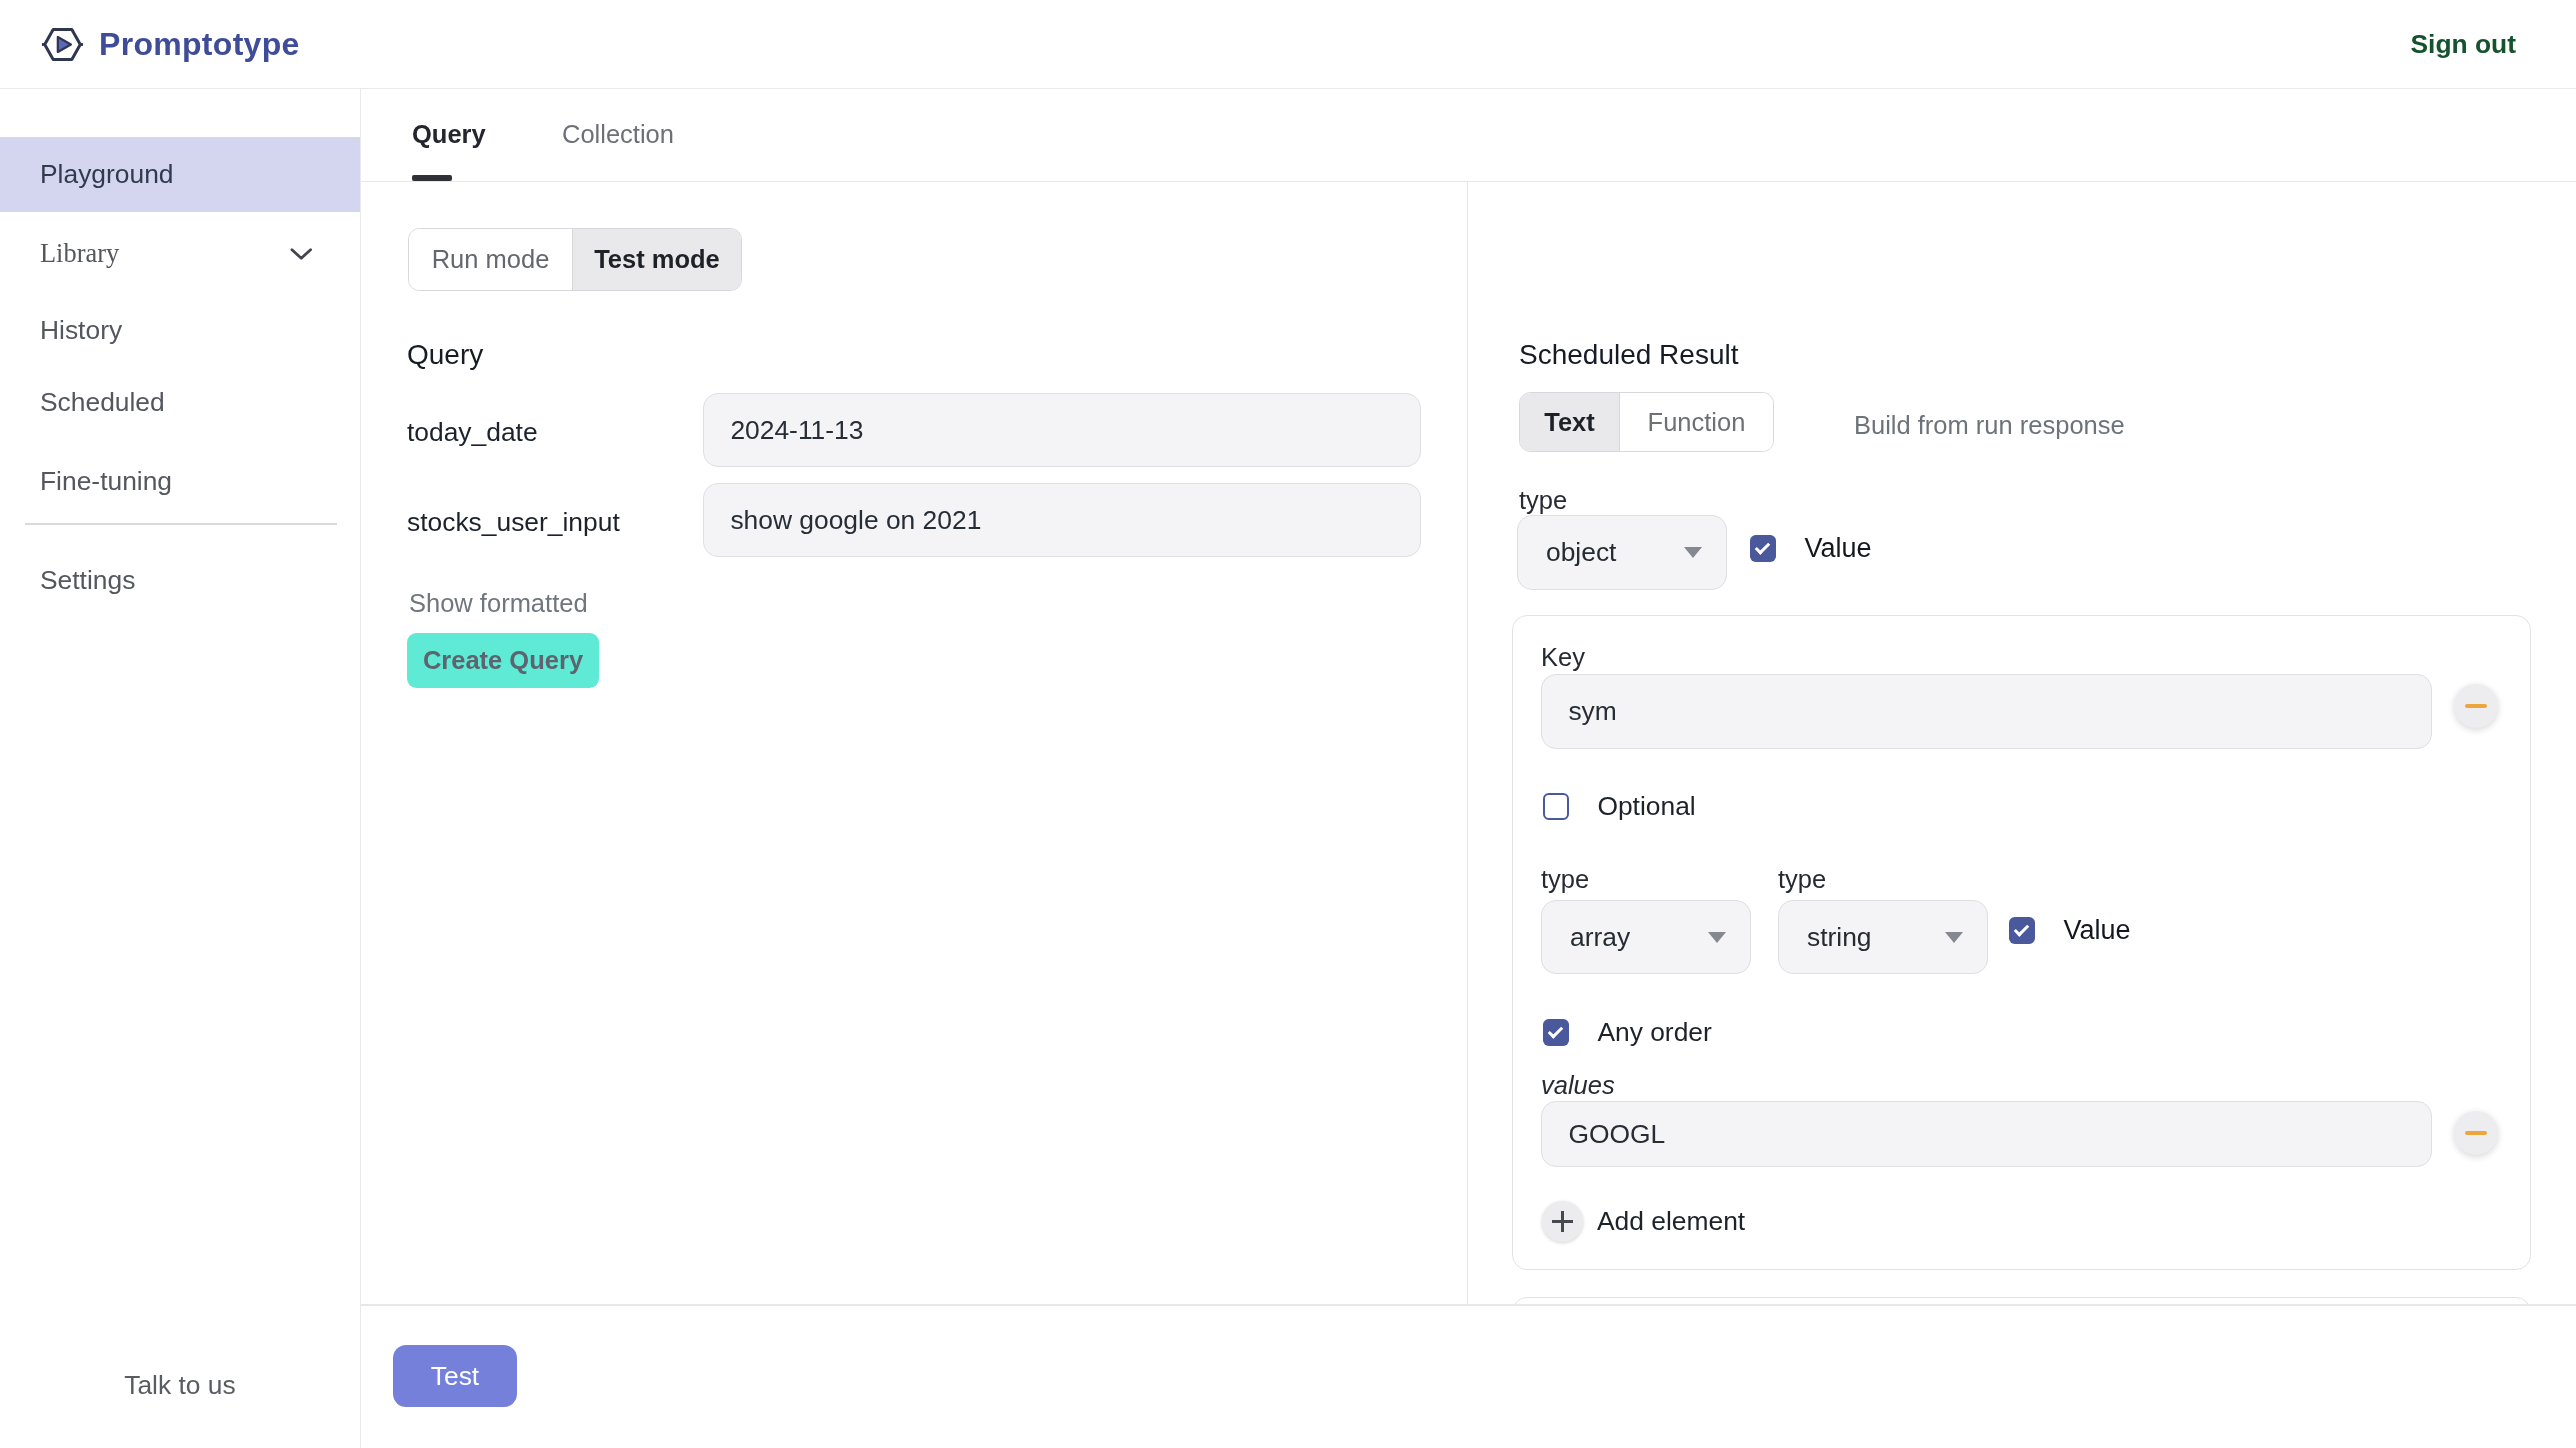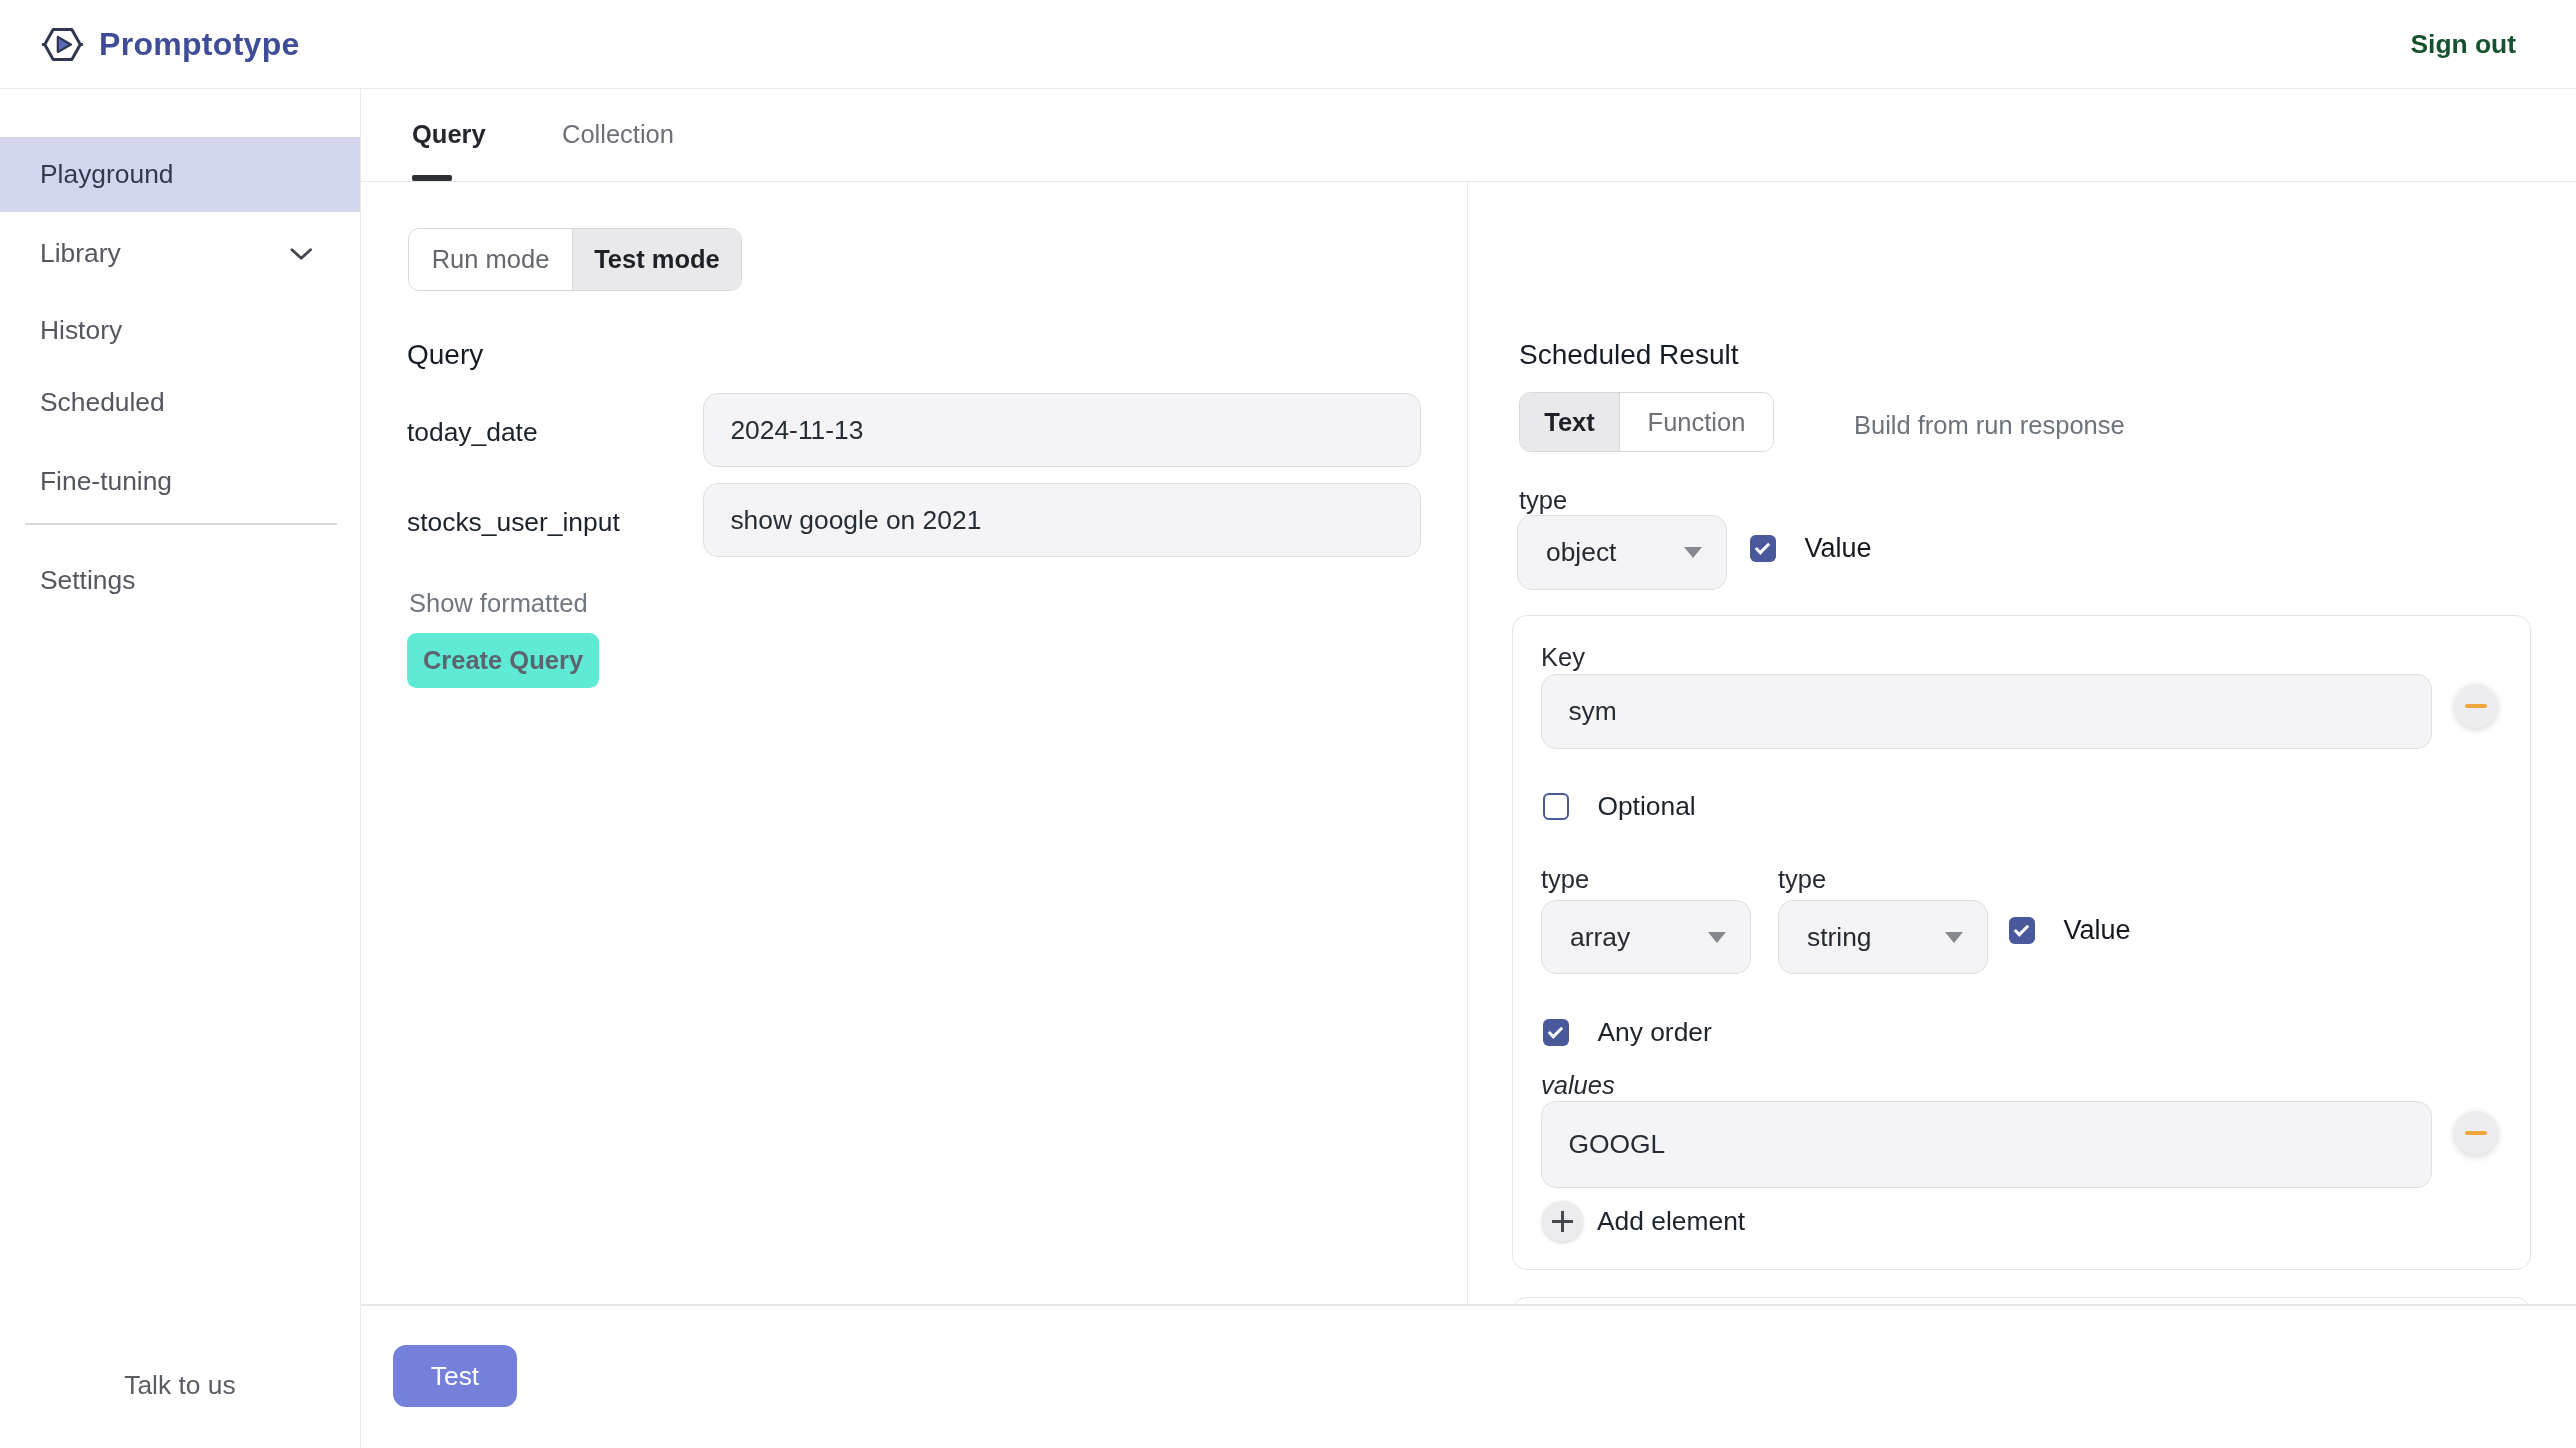--- a/index.html
+++ b/index.html
@@ -15,21 +15,21 @@
   .logo { display:flex; align-items:center; gap:15px; cursor:pointer; }
   .logo-text { font-size:32px; font-weight:bold; color:#3f4d98; letter-spacing:0.3px; }
   .signout { margin-left:auto; font-size:26.4px; font-weight:600; color:#14532d; cursor:pointer; }
   
   .sidebar { position:absolute; left:0; top:89px; width:361px; height:1360px;
     border-right:1.9px solid #e9e9ec; background:#fff; }
   .nav-item { position:absolute; left:0; width:100%; height:75px; display:flex;
     align-items:center; padding-left:40px; font-size:26.4px; color:#54575e; cursor:pointer; }
   .nav-item.selected { background:#d3d6ee; color:#333a4e; font-weight:500; }
   .nav-playground { top:48px; }
-  .nav-library    { top:127px; }
+  .nav-library    { top:127px;font-family:Liberation Serif, serif; }
   .nav-history    { top:204px; }
   .nav-scheduled  { top:276px; }
   .nav-finetuning { top:355px; }
   .nav-settings   { top:454px; }
   .side-divider { position:absolute; top:434px; left:24.5px; width:312px; height:1.9px; background:#dadadd; }
   .chevron-wrap { margin-left:auto; margin-right:47px; display:flex; align-items:center; }
   .talk { position:absolute; top:1259px; left:0; width:100%; height:75px; display:flex;
     align-items:center; justify-content:center; font-size:26.4px; color:#585c63; cursor:pointer; }
   
   .tabbar { position:absolute; left:361px; top:89px; width:2215px; height:93px;
@@ -96,21 +96,21 @@
   .minus-2 { left:941px; top:495px; }
   .minus-dash { width:22.6px; height:3.8px; background:#eda53e; border-radius:1.9px; }
   .optional-row { left:30px; top:175px; }
   .type-label-a { position:absolute; left:28px; top:248px; }
   .type-label-b { position:absolute; left:265px; top:248px; }
   .select-array  { position:absolute; left:28px;  top:284px; width:210px; height:74px; }
   .select-string { position:absolute; left:265px; top:284px; width:210px; height:74px; }
   .value-row-2 { left:496px; top:299px; }
   .anyorder-row { left:30px; top:401px; }
   .values-label { position:absolute; left:28px; top:454px;font-style:italic; }
-  .value-input { position:absolute; left:28px; top:485px; width:891px; height:87px; }
+  .value-input { position:absolute; left:28px; top:485px; width:891px; height:66px; }
   .add-row { position:absolute; left:29px; top:585px; display:flex; align-items:center;
     gap:14px; cursor:pointer; }
   .plus-btn { width:41px; height:41px; border-radius:50%; background:#ececee; border:none;
     box-shadow:0 0.9px 3.8px rgba(0,0,0,.18); display:flex; align-items:center;
     justify-content:center; cursor:pointer; }
   .plus-icon { position:relative; width:21px; height:21px; }
   .plus-icon::before { content:""; position:absolute; left:9.4px; top:0; width:2.8px; height:21px; background:#46494f; }
   .plus-icon::after  { content:""; position:absolute; left:0; top:9.4px; width:21px; height:2.8px; background:#46494f; }
   .card-peek { position:absolute; left:44px; top:1115px; width:1019px; height:38px;
     border:1.9px solid #e3e3e6; border-radius:15px 15px 0 0; background:#fff; }

